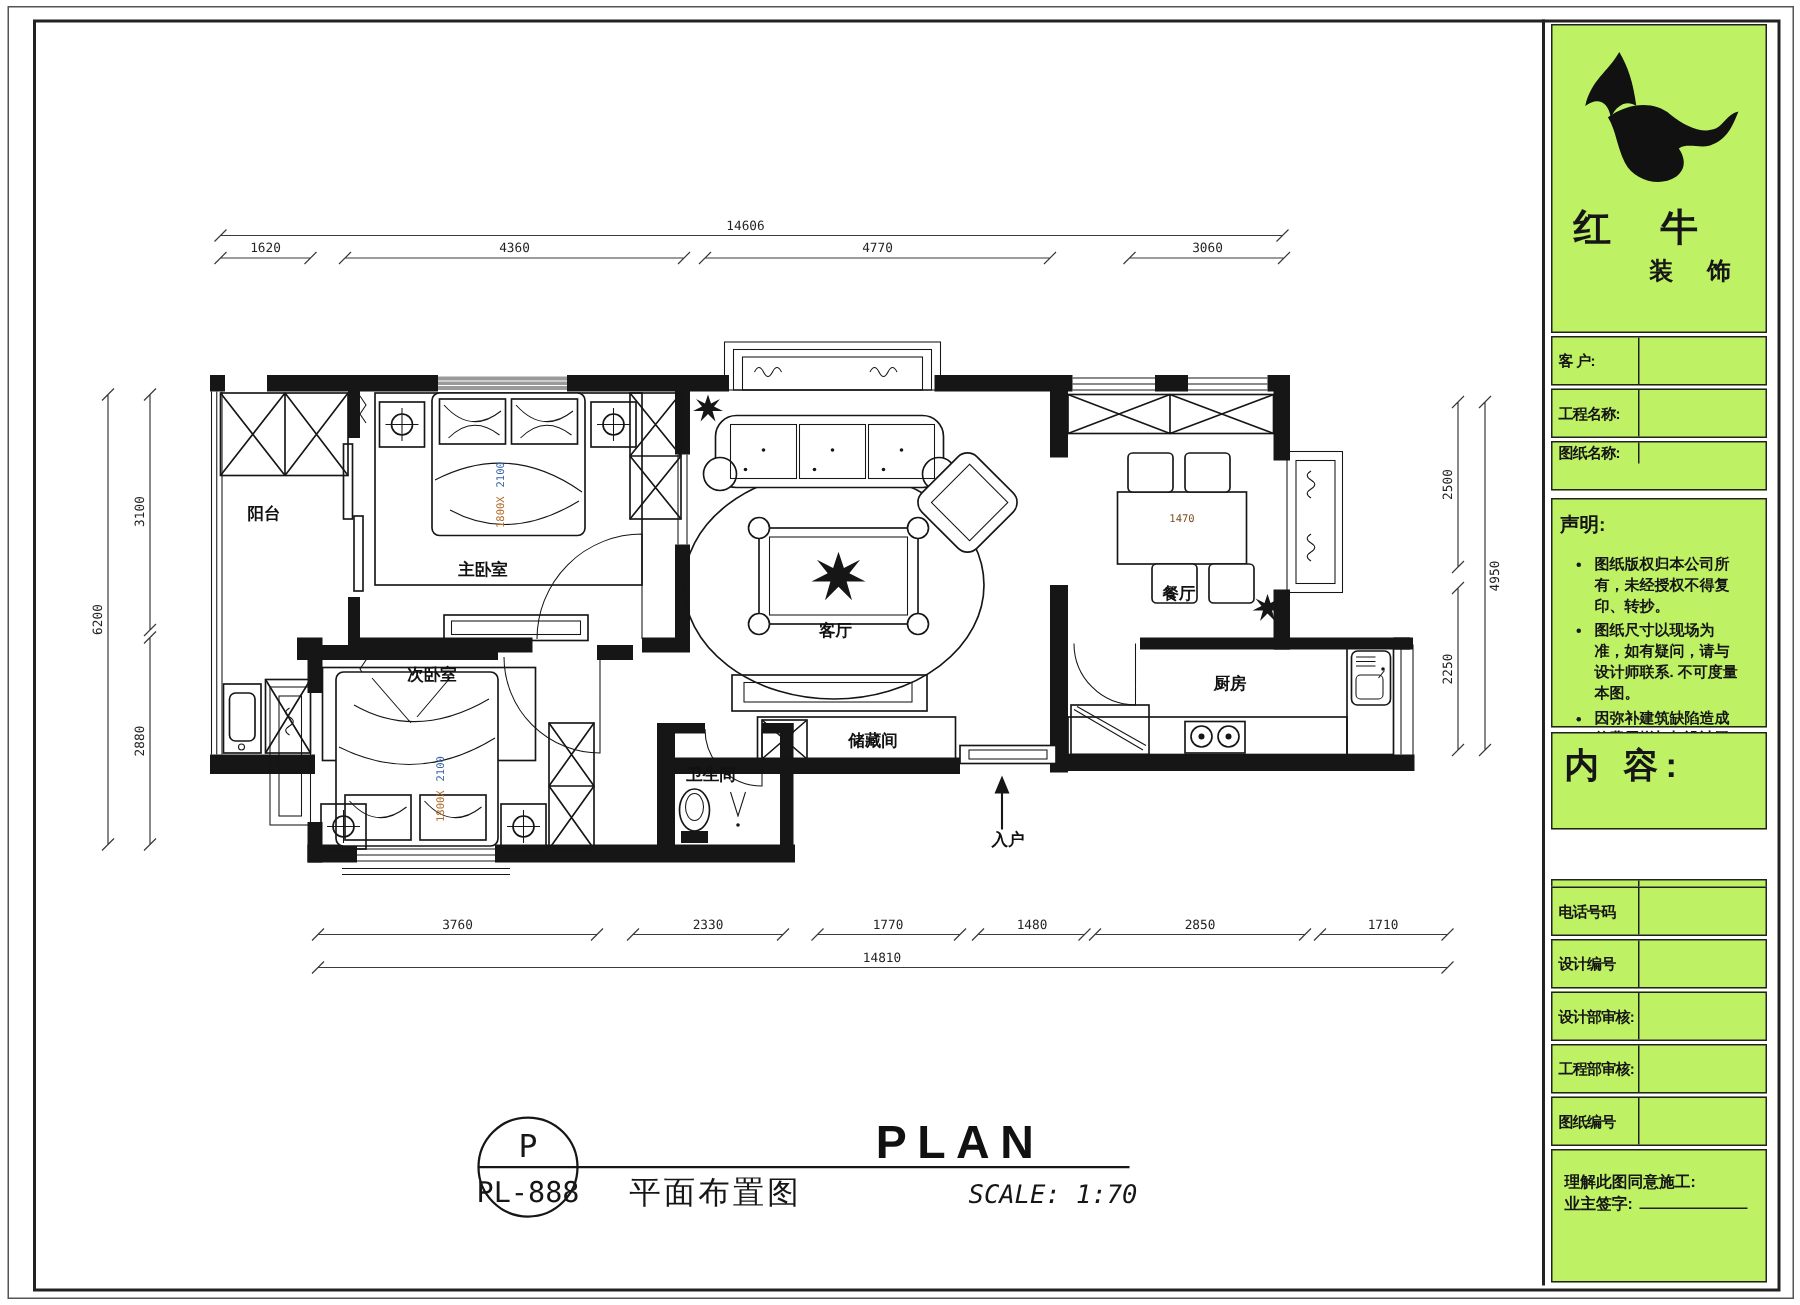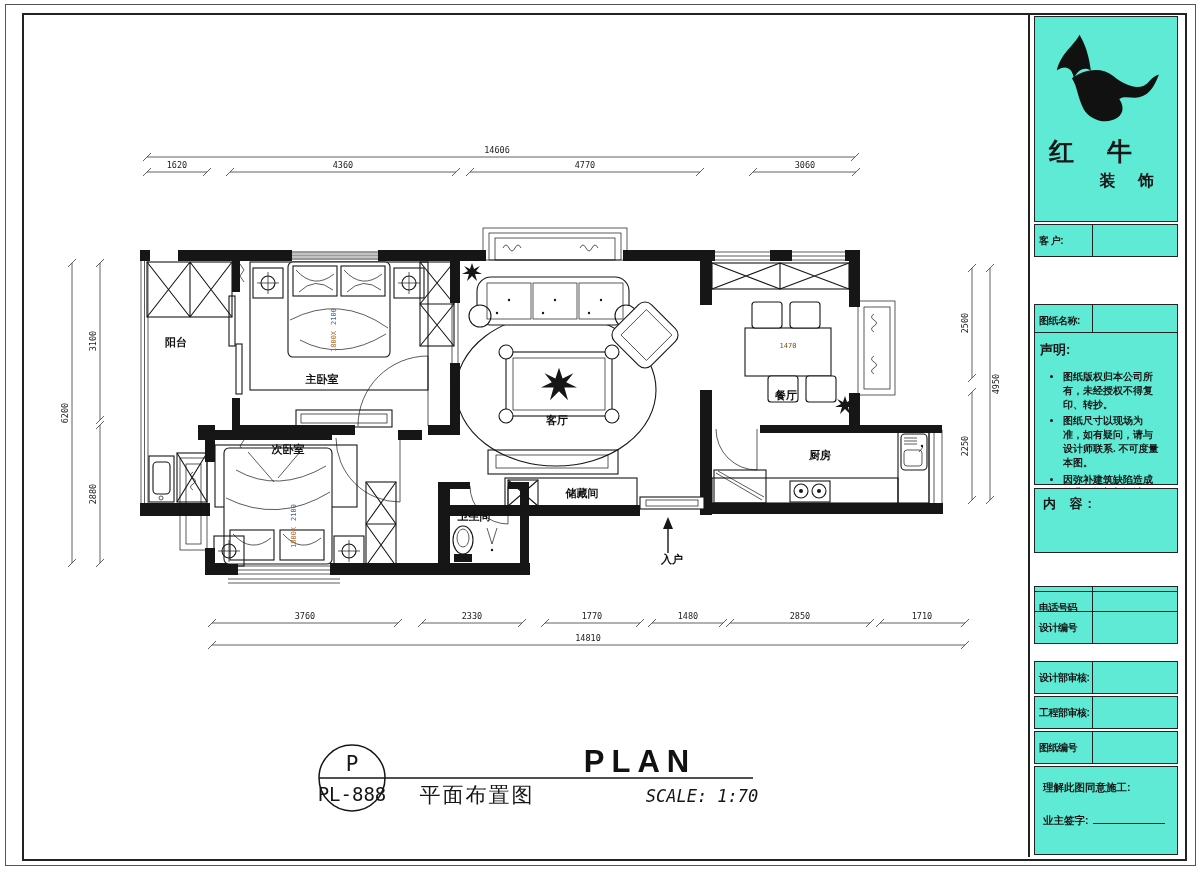--- a/index.html
+++ b/index.html
@@ -8,38 +8,38 @@
   .outer-border{position:absolute;left:5px;top:4px;width:1189px;height:860px;
         border:1px solid #555;pointer-events:none;}
   .frame{position:absolute;left:22px;top:13px;width:1161px;height:844px;
         border:2px solid #222;pointer-events:none;}
   .plan-svg{position:absolute;left:22px;top:13px;width:1006px;height:844px;}
 
   
   .sidebar{position:absolute;left:1028px;top:13px;width:155px;height:844px;
         border-left:2px solid #222;}
   .sb-box{position:absolute;left:4px;width:144px;border:1.5px solid #222;
-        box-sizing:border-box;background:#5eead4;}
+        box-sizing:border-box;background:#bef264;}
   .sb-logo{top:3px;height:206px;}
   .sb-logo svg{display:block;margin:12px auto 0 auto;}
   .logo-cn1{font-weight:bold;font-size:25px;letter-spacing:13px;margin:2px 0 0 14px;}
   .logo-cn2{font-weight:bold;font-size:16px;letter-spacing:9px;text-align:right;margin:3px 14px 0 0;}
   .sb-row{display:flex;align-items:stretch;height:33px;}
   .sb-row .lab{width:58px;border-right:1.5px solid #222;display:flex;align-items:center;
         padding-left:4px;font-weight:bold;font-size:10px;letter-spacing:-0.5px;box-sizing:border-box;}
   .sb-row .val{flex:1;}
   .sb-stmt{top:319px;height:153px;padding:8px 6px 0 5px;box-sizing:border-box;}
   .sb-stmt .t{font-weight:bold;font-size:13px;margin-bottom:6px;}
   .sb-stmt ul{margin:11px;padding-left:12px;}
   .sb-stmt li{font-size:10px;font-weight:bold;line-height:1.38;margin-bottom:3px;}
   .sb-content{top:475px;height:65px;padding:6px 0 0 8px;box-sizing:border-box;
-        font-weight:bold;font-size:13px;letter-spacing:5px;}
+        font-weight:bold;font-size:23px;letter-spacing:5px;}
   .sb-footer{top:753px;height:89px;padding:14px 6px 0 8px;box-sizing:border-box;}
   .sb-footer .l1{font-weight:bold;font-size:10.5px;}
-  .sb-footer .l2{font-weight:bold;font-size:10.5px;margin-top:18px;}
+  .sb-footer .l2{font-weight:bold;font-size:10.5px;}
   .sig-line{display:inline-block;width:72px;border-bottom:1.5px solid #222;height:10px;margin-left:4px;}
 
   
   .w{fill:#161616;stroke:none;}
   .ln{fill:none;stroke:#161616;stroke-width:1.1;}
   .tn{fill:none;stroke:#161616;stroke-width:0.7;}
   .fw{fill:#ffffff;stroke:#161616;stroke-width:1.1;}
   .dim{fill:none;stroke:#3a3a3a;stroke-width:0.8;}
   text.d{font:8.5px "DejaVu Sans Mono",monospace;fill:#222;}
   text.room{font:bold 11px "Liberation Sans",sans-serif;fill:#111;text-anchor:middle;}
@@ -369,21 +369,25 @@
         <path d="M26,52 C40,42 58,40 70,50 C80,58 92,64 102,60 C108,57 110,50 118,48 C114,58 110,68 98,72 C90,74 82,70 76,74 C80,80 82,88 74,94 C62,102 44,96 38,84 C32,72 32,62 26,52 Z" fill="#111"></path>
       </svg>
       <div class="logo-cn1">红 牛</div>
       <div class="logo-cn2">装 饰</div>
     </div>
 
     <div class="sb-box sb-row" style="top:211px;">
       <div class="lab">客  户:</div>
       <div class="val"></div>
     </div>
-    <div class="sb-box sb-row" style="top:291px;">
+    <div class="sb-box sb-row" style="top:246px;">
+      <div class="lab">工程名称:</div>
+      <div class="val"></div>
+    </div>
+    <div class="sb-box sb-row" style="top:281px;flex-direction:column;">
       <div class="lab">图纸名称:</div>
       <div class="val"></div>
     </div>
 
     <div class="sb-box sb-stmt">
       <div class="t">声明:</div>
       <ul>
         <li>图纸版权归本公司所有，未经授权不得复印、转抄。</li>
         <li>图纸尺寸以现场为准，如有疑问，请与设计师联系. 不可度量本图。</li>
         <li>因弥补建筑缺陷造成的费用增加与设计无关。</li>
@@ -395,21 +399,21 @@
     </div>
 
     <div class="sb-box sb-row" style="top:573px;">
       <div class="lab">设计师:</div>
       <div class="val"></div>
     </div>
     <div class="sb-box sb-row" style="top:578px;">
       <div class="lab">电话号码</div>
       <div class="val"></div>
     </div>
-    <div class="sb-box sb-row" style="top:598px;gap:32px;">
+    <div class="sb-box sb-row" style="top:613px;gap:32px;">
       <div class="lab">设计编号</div>
       <div class="val"></div>
     </div>
     <div class="sb-box sb-row" style="top:683px;">
       <div class="lab">工程部审核:</div>
       <div class="val"></div>
     </div>
     <div class="sb-box sb-row" style="top:648px;">
       <div class="lab">设计部审核:</div>
       <div class="val"></div>

